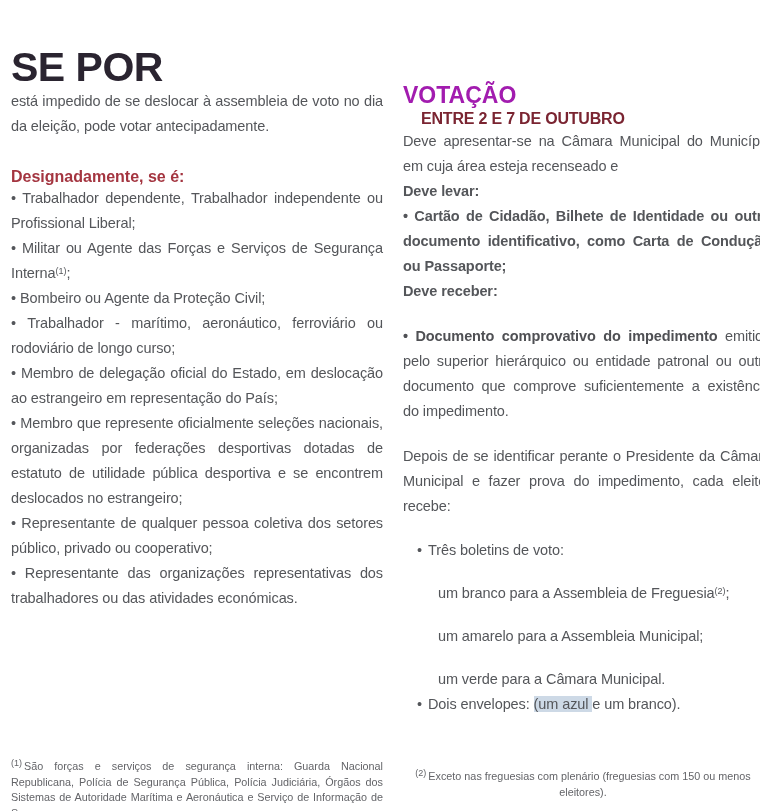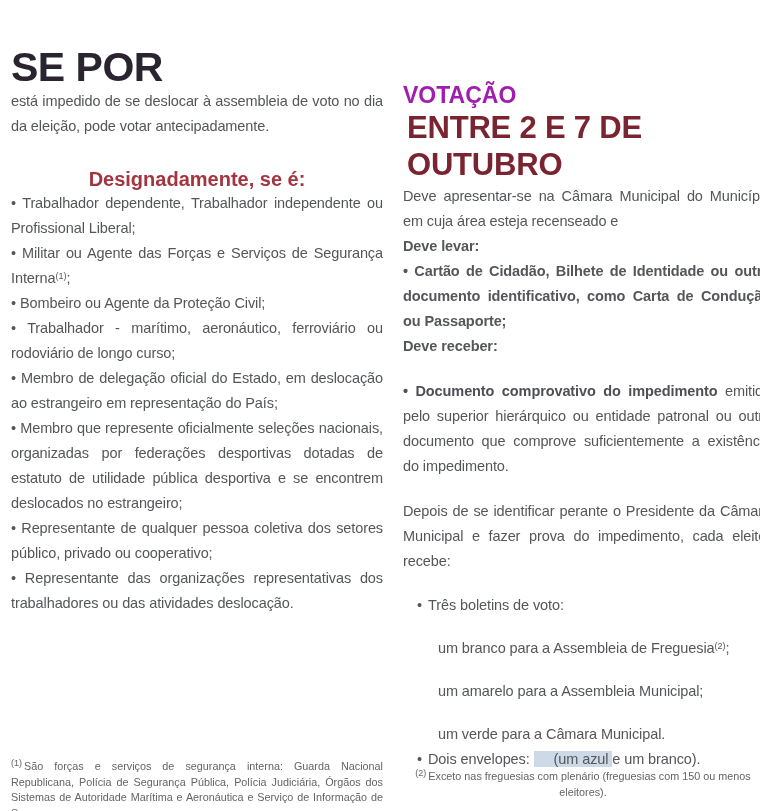--- a/index.html
+++ b/index.html
@@ -13,43 +13,43 @@
 
   .title-main {
     margin:0; font-size:41px; line-height:1.05; font-weight:700;
     color:#2a2430; letter-spacing:-0.5px;
   }
   .title-sub {
     margin:3px 0 0; font-size:27px; line-height:1.12; font-weight:700;
     color:#7a2431; letter-spacing:-0.3px;
   }
   .r-title1 { margin:0; font-size:23px; line-height:1.15; font-weight:700; color:#a21caf; }
-  .r-title2 { margin:2px 4px 0; font-size:31px; line-height:1.18; font-weight:700; color:#7a2431; letter-spacing:-0.2px; }
+  .r-title2 { margin:2px 18px 0; font-size:16px; line-height:1.18; font-weight:700; color:#7a2431; letter-spacing:-0.2px; }
 
   p.body {
     margin:0; font-size:14.5px; line-height:25px; letter-spacing:-0.1px;
     text-align:justify; color:#54565a;
   }
   .intro { margin-top:14px; }
   .subheading {
-    margin:29px 0 0; font-size:20px; font-weight:700; color:#a43540;text-align:center;
+    margin:29px 0 0; font-size:16px; font-weight:700; color:#a43540;
   }
   .bullet { margin-top:13px; }
   .bullet-first { margin-top:17px; }
   .bold { font-weight:700; color:#4f5054; }
   .section-label { margin-top:27px; font-weight:700; color:#4f5054; }
 
   sup.tsup { font-size:9px; line-height:0; vertical-align:4px; letter-spacing:0; }
 
   .ballots { margin-top:19px; }
   .ballots p { margin:0; font-size:14.5px; line-height:25px; letter-spacing:-0.1px; text-align:left; }
   .ballots .li  { padding-left:14px; }
   .ballots .sub { padding-left:35px;margin-top:18px; }
   .mark { padding-right:6px; }
-  .hl { background:#cdd9e6;padding-left:20px; }
+  .hl { background:#cdd9e6; }
 
   .footnote {
     position:absolute; margin:0; font-size:10.8px; line-height:15.5px;
     color:#636468; text-align:justify; letter-spacing:0;
   }
   .fn-left  { left:11px;  top:759px; width:372px; }
   .fn-right { left:403px; top:769px; width:360px; text-align:center; }
   sup.fnmark { font-size:9px; line-height:0; vertical-align:4px; padding-right:2px; }
 </style>
 </head>
@@ -66,21 +66,21 @@
 
     <p class="body bullet bullet-first">• Trabalhador dependente, Trabalhador independente ou Profissional Liberal;</p>
 
     <p class="body bullet"><span>• Militar ou Agente das Forças e Serviços de Segurança Interna</span><sup class="tsup">(1)</sup><span>;</span></p>
 
     <p class="body bullet">• Bombeiro ou Agente da Proteção Civil;</p>
     <p class="body bullet">• Trabalhador - marítimo, aeronáutico, ferroviário ou rodoviário de longo curso;</p>
     <p class="body bullet">• Membro de delegação oficial do Estado, em deslocação ao estrangeiro em representação do País;</p>
     <p class="body bullet">• Membro que represente oficialmente seleções nacionais, organizadas por federações desportivas dotadas de estatuto de utilidade pública desportiva e se encontrem deslocados no estrangeiro;</p>
     <p class="body bullet">• Representante de qualquer pessoa coletiva dos setores público, privado ou cooperativo;</p>
-    <p class="body bullet">• Representante das organizações representativas dos trabalhadores ou das atividades deslocação.</p>
+    <p class="body bullet">• Representante das organizações representativas dos trabalhadores ou das atividades económicas.</p>
   </div>
 
   <div class="col col-right">
     <h2 class="r-title1">VOTAÇÃO</h2>
     <h2 class="r-title2">ENTRE 2 E 7 DE OUTUBRO</h2>
 
     <p class="body intro">Deve apresentar-se na Câmara Municipal do Município em cuja área esteja recenseado e</p>
 
     <p class="body section-label">Deve levar:</p>
 

